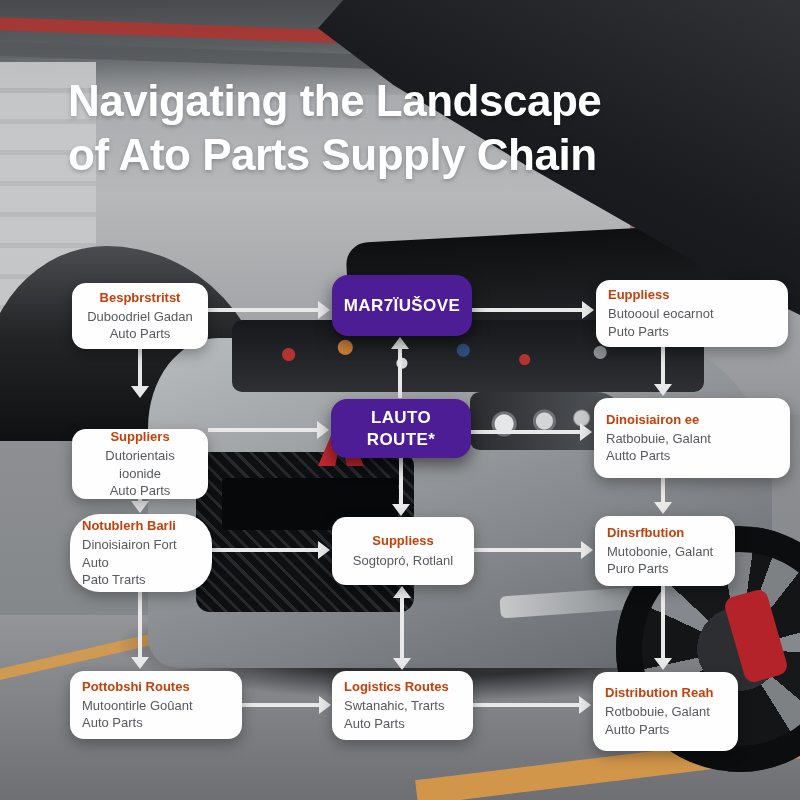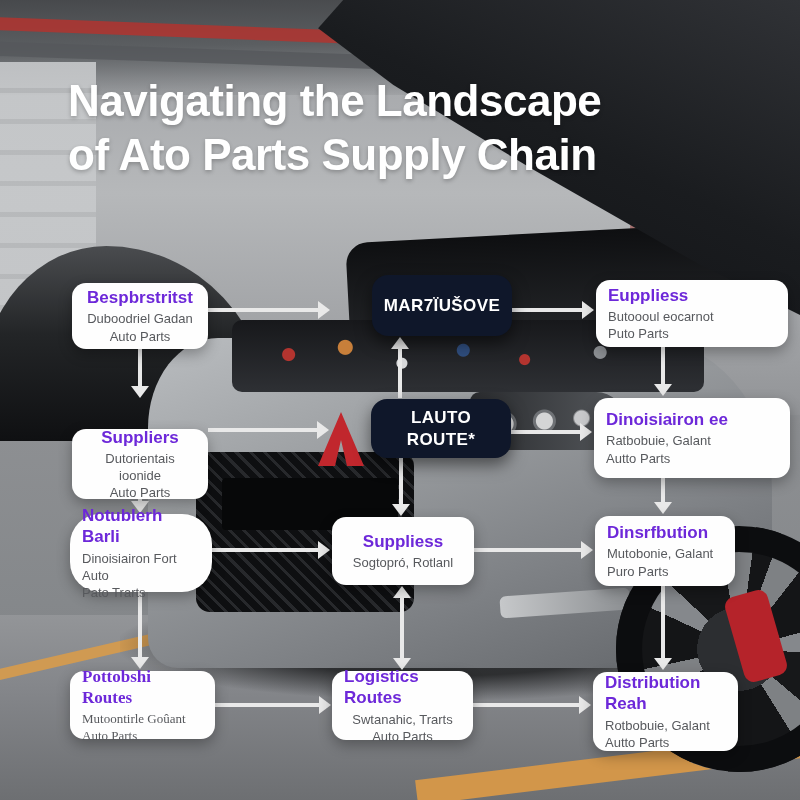--- a/index.html
+++ b/index.html
@@ -85,25 +85,25 @@
     background:#b5232a; border-radius:10px; transform:rotate(-16deg); }
 
   
   .title { position:absolute; top:74px; left:68px; width:660px; color:#ffffff;
     font-size:44px; font-weight:800; line-height:1.22; letter-spacing:-0.5px;
     text-shadow:0 2px 4px rgba(0,0,0,.25); }
 
   
   .node { position:absolute; background:#fefefe; border-radius:14px; padding:9px 12px;
     box-shadow:0 5px 14px rgba(0,0,0,.3); display:flex; flex-direction:column; justify-content:center; }
-  .node .t { font-size:17px; font-weight:700; color:#6d28d9; margin-bottom:2px; line-height:1.25; }
+  .node .t { font-size:13px; font-weight:700; color:#c2410c; margin-bottom:2px; line-height:1.25; }
   .node .s { font-size:13px; color:#57595d; line-height:1.32; }
   .node.center { text-align:center; align-items:center; }
-  .node.dark { background:#0f172a; align-items:center; justify-content:center; text-align:center;
-    box-shadow:0 7px 16px rgba(0,0,0,.5); border-radius:16px;margin-left:40px; }
+  .node.dark { background:#4c1d95; align-items:center; justify-content:center; text-align:center;
+    box-shadow:0 7px 16px rgba(0,0,0,.5); border-radius:16px; }
   .node.dark .t { color:#ffffff; font-size:17px; letter-spacing:.4px; margin:0; }
 
   
   .hline { position:absolute; height:4px; background:#e9e9e9; }
   .hline::after { content:""; position:absolute; right:-11px; top:-7px; width:0; height:0;
     border-left:12px solid #e9e9e9; border-top:9px solid transparent; border-bottom:9px solid transparent; }
   .vline { position:absolute; width:4px; background:#e9e9e9; }
   .vline.down::after { content:""; position:absolute; bottom:-11px; left:-7px; width:0; height:0;
     border-top:12px solid #e9e9e9; border-left:9px solid transparent; border-right:9px solid transparent; }
   .vline.up::before { content:""; position:absolute; top:-11px; left:-7px; width:0; height:0;
@@ -173,37 +173,37 @@
   <div class="node center" style="left:72px;top:399px;width:136px;height:70px;margin-top:30px;">
     <div class="t">Suppliers</div>
     <div class="s">Dutorientais ioonide</div>
     <div class="s">Auto Parts</div>
   </div>
   <div class="node" style="left:70px;top:514px;width:142px;height:78px;border-radius:30px;">
     <div class="t">Notublerh Barli</div>
     <div class="s">Dinoisiairon Fort Auto</div>
     <div class="s">Pato Trarts</div>
   </div>
-  <div class="node" style="left:70px;top:671px;width:145px;height:68px;font-family:Liberation Serif, serif;">
+  <div class="node" style="left:70px;top:671px;width:172px;height:68px;">
     <div class="t">Pottobshi Routes</div>
     <div class="s">Mutoontirle Goûant</div>
     <div class="s">Auto Parts</div>
   </div>
 
   <div class="node dark" style="left:332px;top:275px;width:140px;height:61px;">
     <div class="t">MAR7ÏUŠOVE</div>
   </div>
   <div class="node dark" style="left:331px;top:399px;width:140px;height:59px;text-align:center;">
     <div class="t">LAUTO ROUTE*</div>
   </div>
   <div class="node center" style="left:332px;top:517px;width:142px;height:68px;">
     <div class="t">Suppliess</div>
     <div class="s">Sogtopró, Rotlanl</div>
   </div>
-  <div class="node" style="left:332px;top:671px;width:141px;height:69px;align-items:center;">
+  <div class="node" style="left:332px;top:671px;width:141px;height:69px;">
     <div class="t">Logistics Routes</div>
     <div class="s">Swtanahic, Trarts</div>
     <div class="s">Auto Parts</div>
   </div>
 
   <div class="node" style="left:596px;top:280px;width:192px;height:67px;">
     <div class="t">Euppliess</div>
     <div class="s">Butoooul eocarnot</div>
     <div class="s">Puto Parts</div>
   </div>

